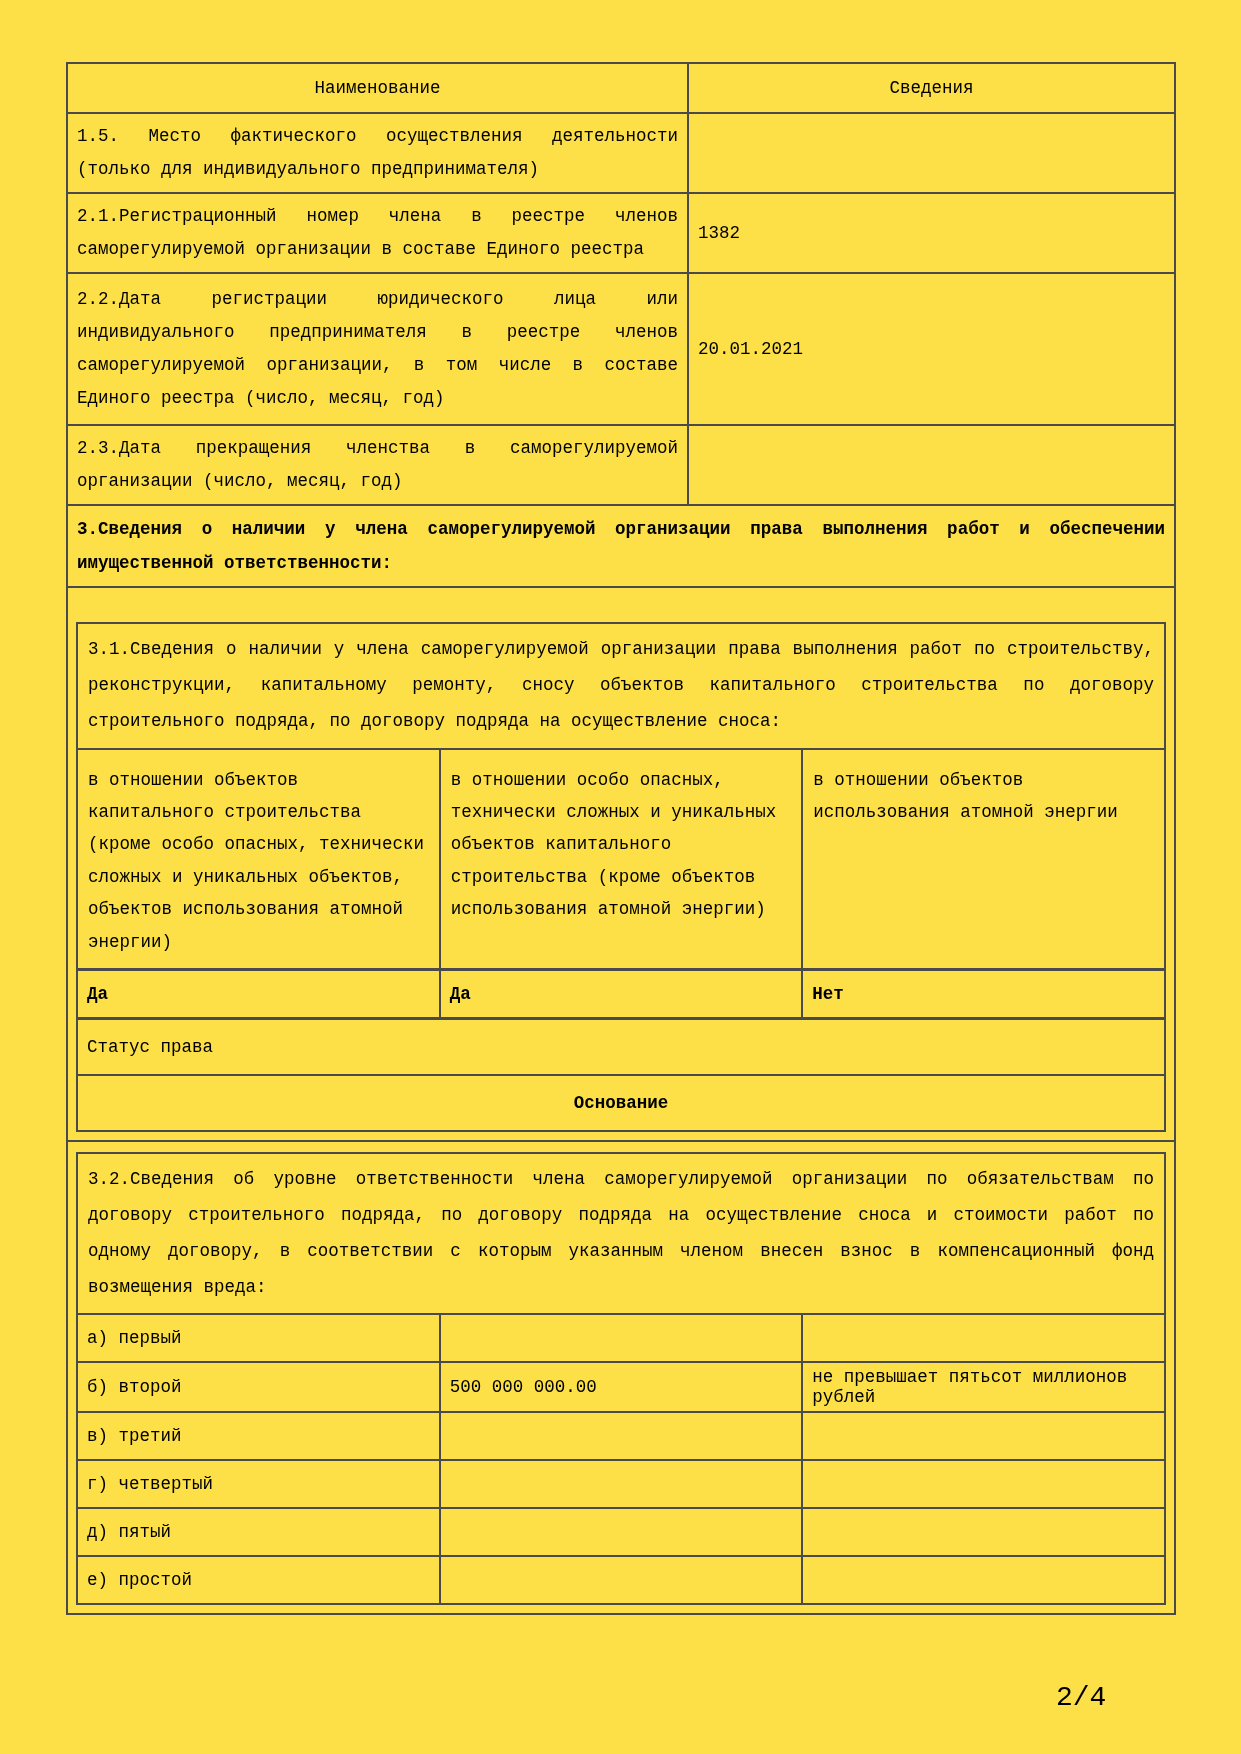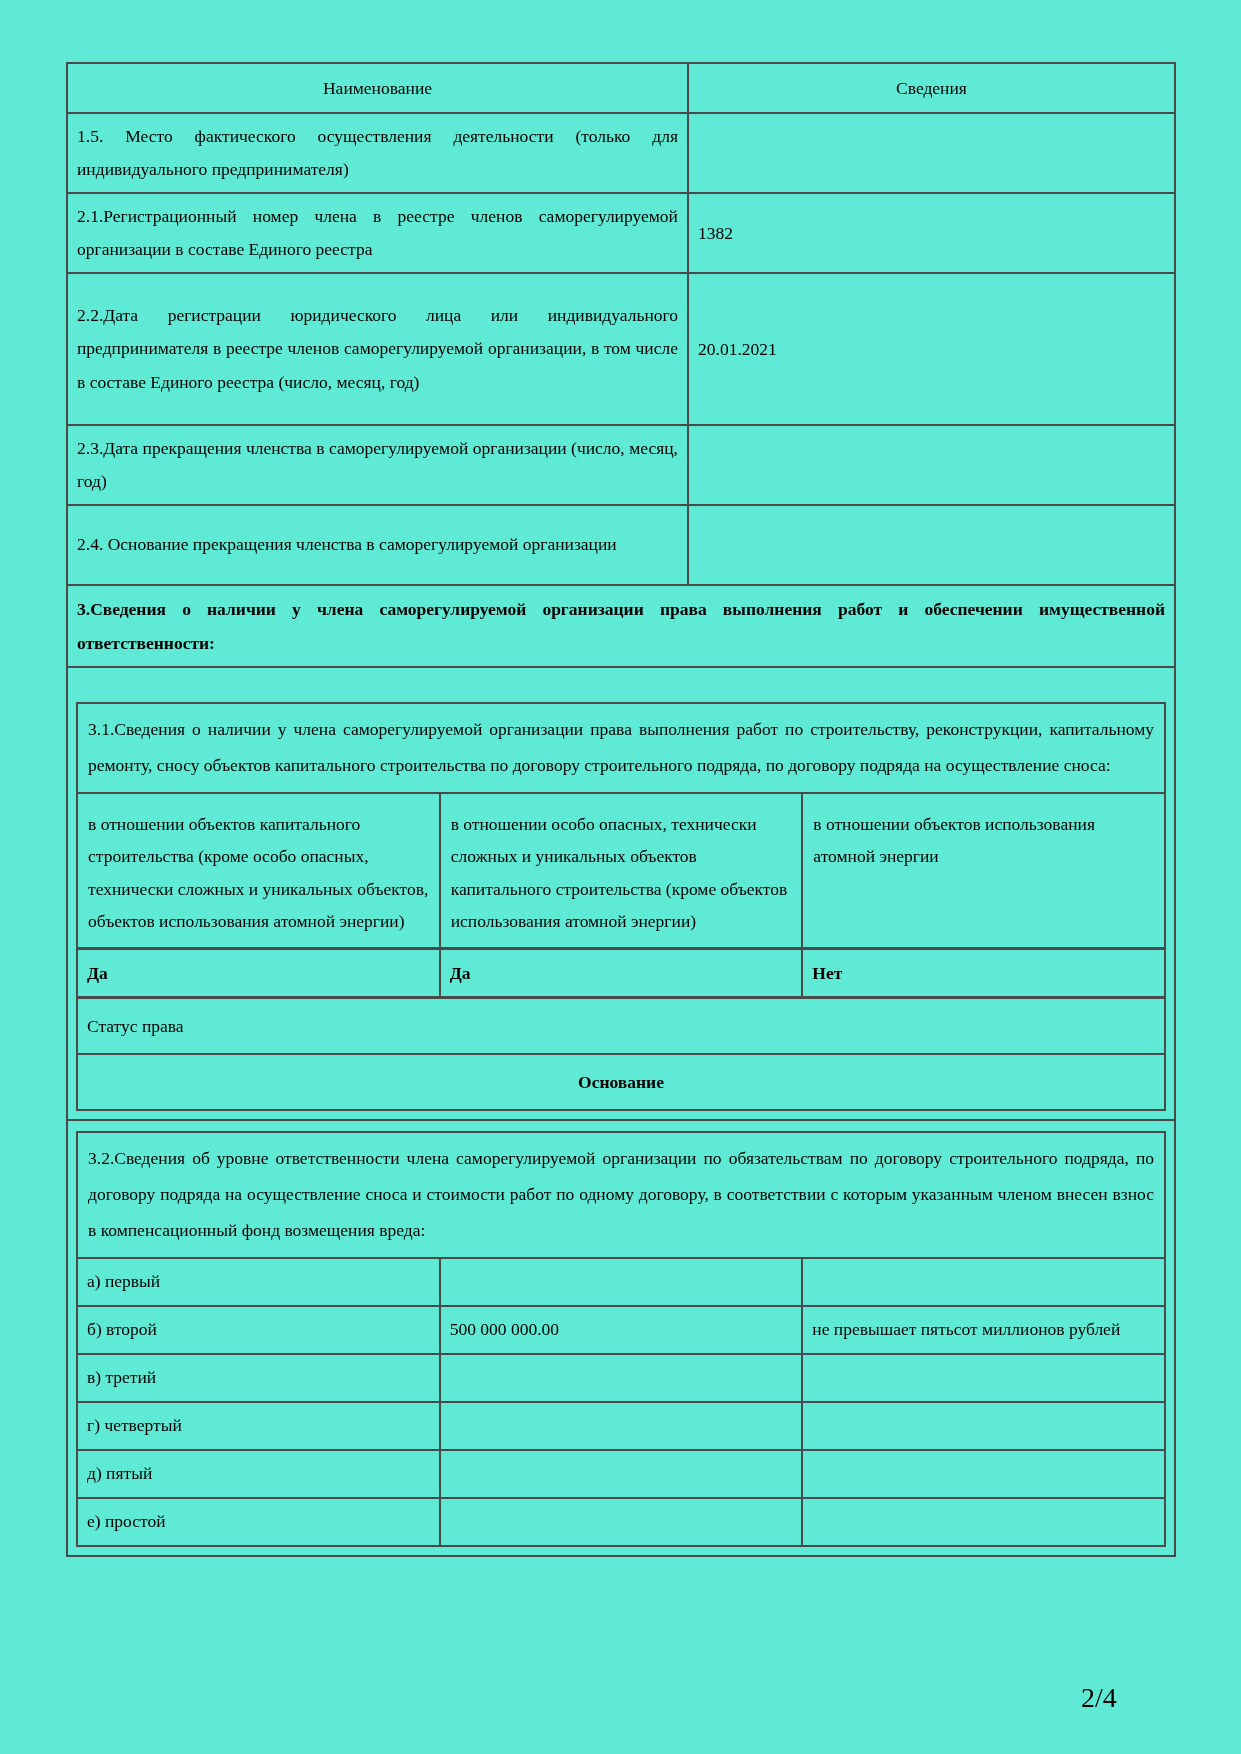--- a/index.html
+++ b/index.html
@@ -1,22 +1,22 @@
 <!DOCTYPE html>
 <html><head>
 <meta charset="utf-8">
 <style>
   html, body { margin: 0; padding: 0; background: #ffffff; }
   .page {
     position: relative;
     width: 1241px;
     height: 1754px;
-    background: #5eead4;
+    background: #fde047;
     color: #000;
-    font-family: Liberation Serif, serif;
+    font-family: Liberation Mono, monospace;
     font-size: 17.5px;
     overflow: hidden;
   }
   .main-wrap {
     position: absolute;
     left: 66px;
     top: 62px;
     width: 1110px;
   }
   table { border-collapse: collapse; width: 100%; table-layout: fixed; }
@@ -53,21 +53,21 @@
   .n31-c3 { width: 25.6%; }
   .yn-cell { font-weight: bold; height: 38px; vertical-align: middle; border-top-width: 3px; }
   .status-label-cell { text-align: left; height: 46px; border-top-width: 3px; }
   .status-value-cell { text-align: center; font-weight: bold; height: 46px; }
   .n32-c1 { width: 22.3%; }
   .n32-c2 { width: 22.2%; border-radius: 21px; }
   .n32-c3 { width: 55.5%; }
   .level-cell { height: 38px; }
   .pagenum {
     position: absolute;
-    left: 1081px;
+    left: 1056px;
     top: 1682px;
     font-size: 28px;
     color: #000;
   }
 </style>
 </head>
 <body>
 
 <div class="page">
   <div class="main-wrap">
@@ -87,24 +87,20 @@
         <tr>
           <td class="label-cell">2.1.Регистрационный номер члена в реестре членов саморегулируемой организации в составе Единого реестра</td>
           <td class="value-cell">1382</td>
         </tr>
         <tr>
           <td class="label-cell row-tall">2.2.Дата регистрации юридического лица или индивидуального предпринимателя в реестре членов саморегулируемой организации, в том числе в составе Единого реестра (число, месяц, год)</td>
           <td class="value-cell">20.01.2021</td>
         </tr>
         <tr>
           <td class="label-cell">2.3.Дата прекращения членства в саморегулируемой организации (число, месяц, год)</td>
-          <td class="value-cell"></td>
-        </tr>
-        <tr>
-          <td class="label-cell">2.4. Основание прекращения членства в саморегулируемой организации</td>
           <td class="value-cell"></td>
         </tr>
 
         <tr>
           <td colspan="2" class="section-cell">3.Сведения о наличии у члена саморегулируемой организации права выполнения работ и обеспечении имущественной ответственности:</td>
         </tr>
 
         <tr>
           <td colspan="2" class="container-cell">
             <table class="nested">

